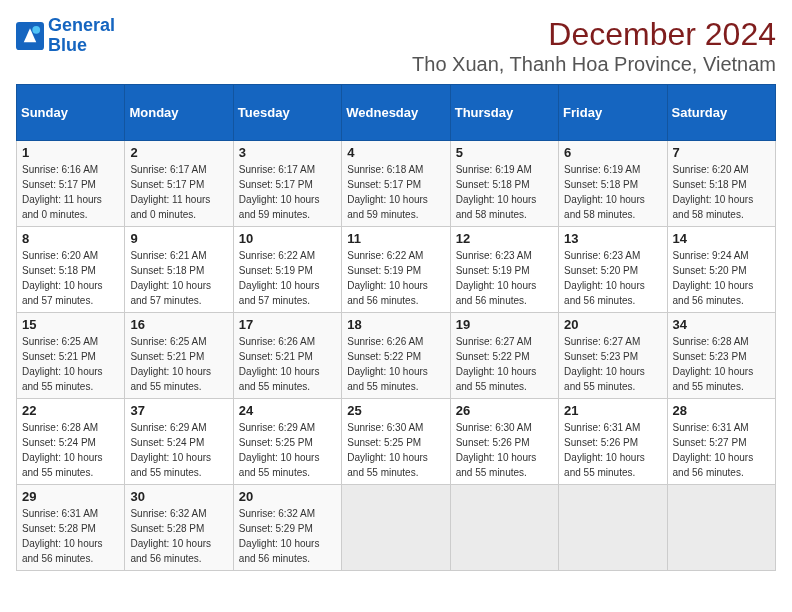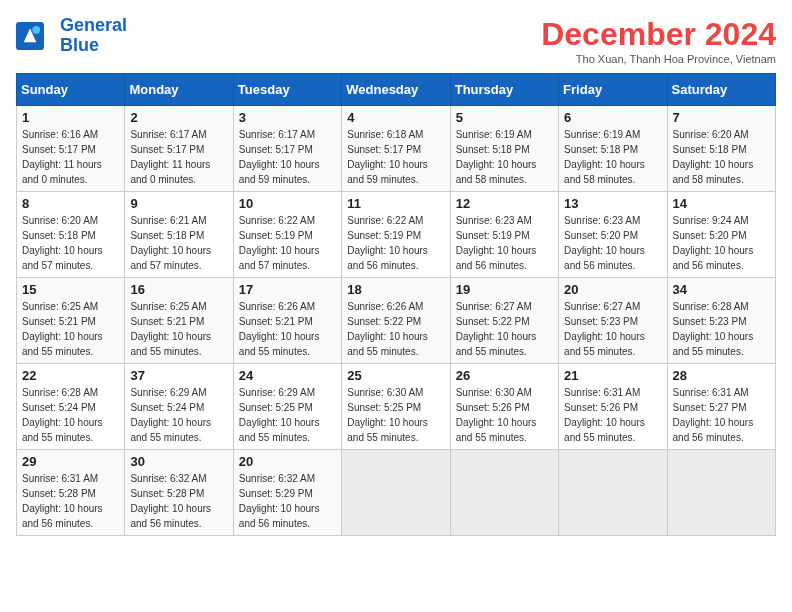--- a/index.html
+++ b/index.html
@@ -12,56 +12,56 @@
     }
     .header {
       display: flex;
       justify-content: space-between;
       align-items: flex-start;
       margin-bottom: 8px;
     }
     .logo {
       display: flex;
       align-items: center;
-      gap: 16px;
+      gap: 4px;
     }
     .logo-text {
       font-size: 18px;
       font-weight: bold;
       color: #333;
       line-height: 1.1;
     }
     .logo-text span {
       color: #1565c0;
     }
     .logo-icon {
       width: 28px;
       height: 28px;
     }
     .title-block {
       text-align: right;
     }
     .month-title {
       font-size: 32px;
-      font-weight: bold;
-      color: #ef4444;
+      font-weight: normal;
+      color: #7f1d1d;
     }
     .subtitle {
-      font-size: 11px;
+      font-size: 20px;
       color: #555;
     }
     .calendar {
       width: 100%;
       border-collapse: collapse;
       font-size: 11px;
     }
     .calendar thead tr th {
       background: #1565c0;
       color: #fff;
-      padding: 8px 4px;
+      padding: 20px 4px;
       text-align: left;
       font-size: 13px;
       font-weight: bold;
       border: 1px solid #1255a0;
     }
     .calendar tbody tr td {
       border: 1px solid #ccc;
       vertical-align: top;
       padding: 4px 5px;
       min-width: 100px;

